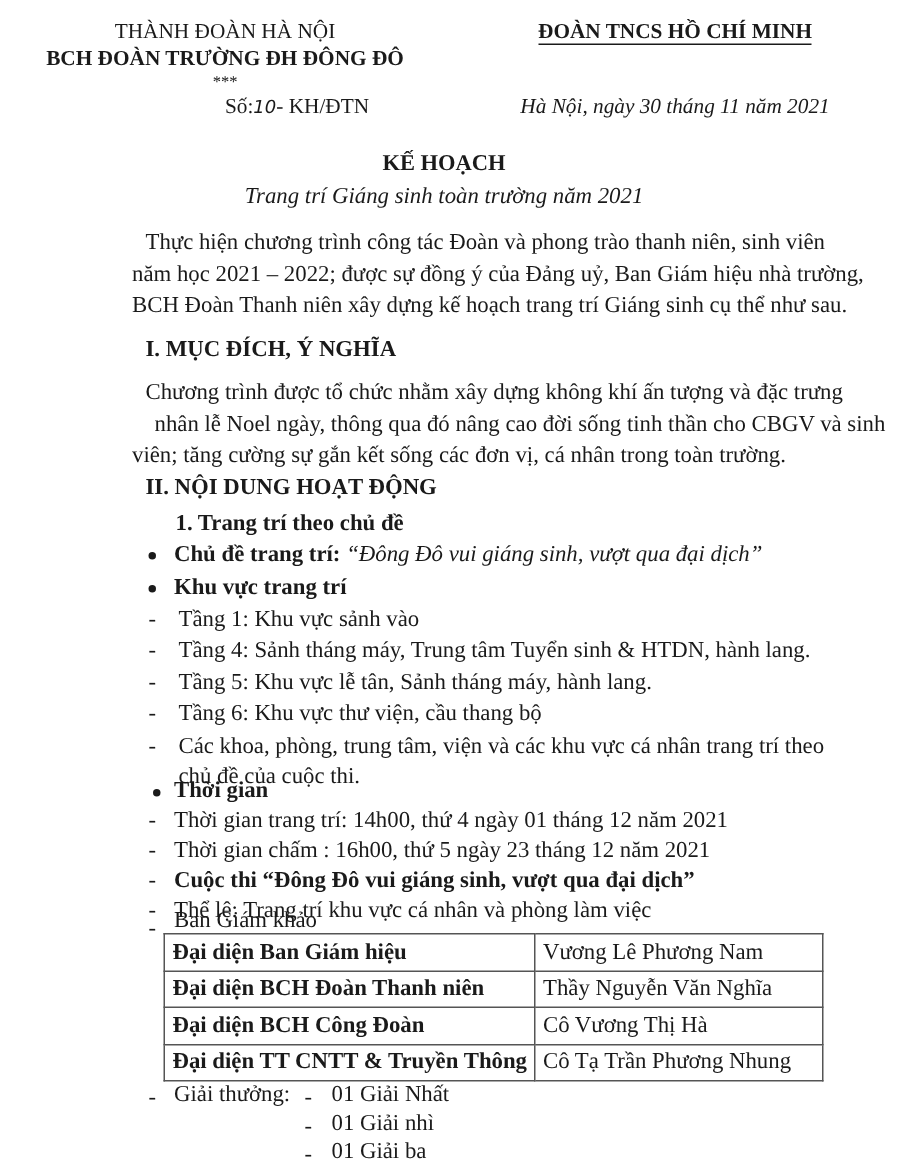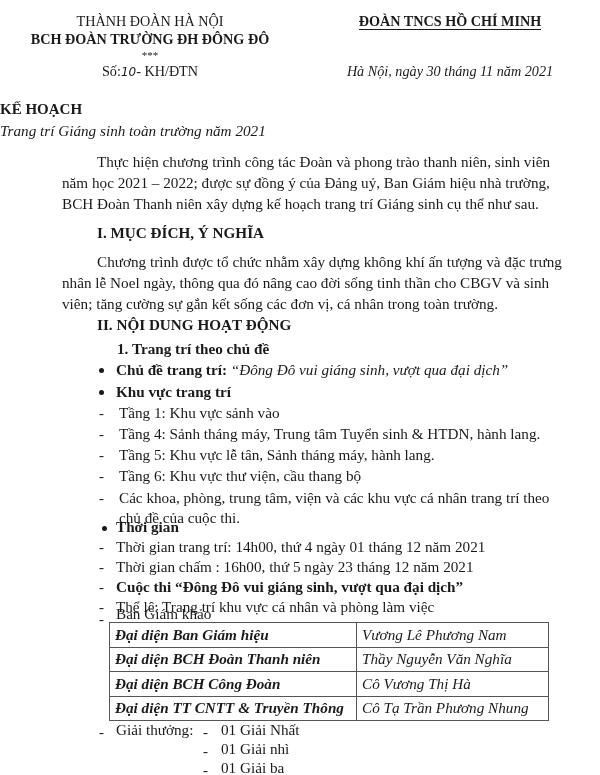--- a/index.html
+++ b/index.html
@@ -9,60 +9,60 @@
       color: #1a1a1a;
     }
     .abs { position: absolute; white-space: nowrap; }
     .hdr-left { left: 0; width: 300px; text-align: center; }
     .hdr-right { left: 300px; width: 300px; text-align: center; }
     .f14 { font-size: 14.2px; text-align: center; }
     .f15 { font-size: 15.2px; }
     .b { font-weight: bold; }
     .i { font-style: italic; }
     .underline { border-bottom: 1.3px solid #1a1a1a; padding-bottom: 0; }
-    .center { left: 0; width: 592px; text-align: left; }
-    .line { left: 62px; font-size: 15.2px; }
+    .center { left: 0; width: 592px; text-align: center; }
+    .line { left: 88px; font-size: 15.2px; }
     .bullet-dot {
       position: absolute; width: 5px; height: 5px; border-radius: 50%;
       background: #1a1a1a;
     }
     .dash { position: absolute; font-size: 15px; }
     table.judges {
       position: absolute; left: 109px; top: 622px; width: 440px;
       border-collapse: collapse; font-size: 15.2px;
     }
     table.judges td {
       border: 1px solid #555; height: 23.5px; padding: 0 0 0 5px;
-      vertical-align: middle; line-height: 18px; font-style: italic;
+      vertical-align: middle; line-height: 18px;
     }
     table.judges td.role { width: 241px; font-weight: bold; }
   </style>
 </head>
 <body>
 
 <div class="abs hdr-left f14" style="top:13px;">THÀNH ĐOÀN HÀ NỘI</div>
 <div class="abs hdr-left f14 b" style="top:31px;">BCH ĐOÀN TRƯỜNG ĐH ĐÔNG ĐÔ</div>
 <div class="abs hdr-left" style="top:49px; font-size:11px;">***</div>
-<div class="abs hdr-left f14" style="top:63px;">
+<div class="abs hdr-left f14" style="top:63px;padding-left:48px;">
   <span>Số:</span><span class="i" style="font-family:'DejaVu Sans',sans-serif;font-size:12px;">10</span><span>- KH/ĐTN</span>
 </div>
 
 <div class="abs hdr-right f14 b" style="top:13px;"><span class="underline">ĐOÀN TNCS HỒ CHÍ MINH</span></div>
 <div class="abs hdr-right f14 i" style="top:63px;">Hà Nội, ngày 30 tháng 11 năm 2021</div>
 
 <div class="abs center b" style="top:101px; font-size:15px;">KẾ HOẠCH</div>
 <div class="abs center i f15" style="top:122px;">Trang trí Giáng sinh toàn trường năm 2021</div>
 
 <div class="abs line" style="top:153px; left:97px;">Thực hiện chương trình công tác Đoàn và phong trào thanh niên, sinh viên</div>
 <div class="abs line" style="top:174px;">năm học 2021 – 2022; được sự đồng ý của Đảng uỷ, Ban Giám hiệu nhà trường,</div>
 <div class="abs line" style="top:195px;">BCH Đoàn Thanh niên xây dựng kế hoạch trang trí Giáng sinh cụ thể như sau.</div>
 
 <div class="abs b f15" style="top:224px; left:97px;">I. MỤC ĐÍCH, Ý NGHĨA</div>
 <div class="abs line" style="top:253px; left:97px;text-align:center;">Chương trình được tổ chức nhằm xây dựng không khí ấn tượng và đặc trưng</div>
-<div class="abs line" style="top:274px;">nhân lễ Noel ngày, thông qua đó nâng cao đời sống tinh thần cho CBGV và sinh</div>
+<div class="abs line" style="top:274px;margin-left:15px;">nhân lễ Noel ngày, thông qua đó nâng cao đời sống tinh thần cho CBGV và sinh</div>
 <div class="abs line" style="top:295px;">viên; tăng cường sự gắn kết sống các đơn vị, cá nhân trong toàn trường.</div>
 
 <div class="abs b f15" style="top:316px; left:97px;">II. NỘI DUNG HOẠT ĐỘNG</div>
 <div class="abs b f15" style="top:340px; left:117px;">1.  Trang trí theo chủ đề</div>
 
 <span class="bullet-dot" style="left:99px; top:368px;"></span>
 <div class="abs f15" style="top:361px; left:116px;">
   <span class="b">Chủ đề trang trí:</span>
   <span class="i">“Đông Đô vui giáng sinh, vượt qua đại dịch”</span>
 </div>

